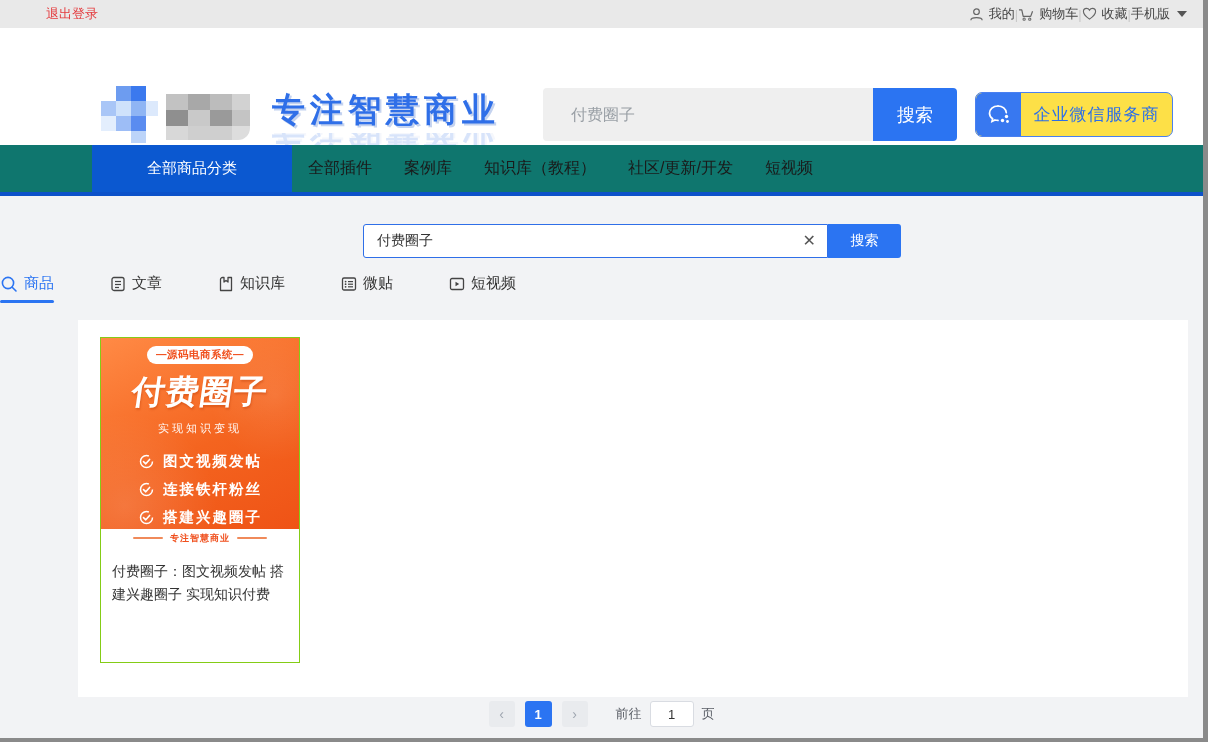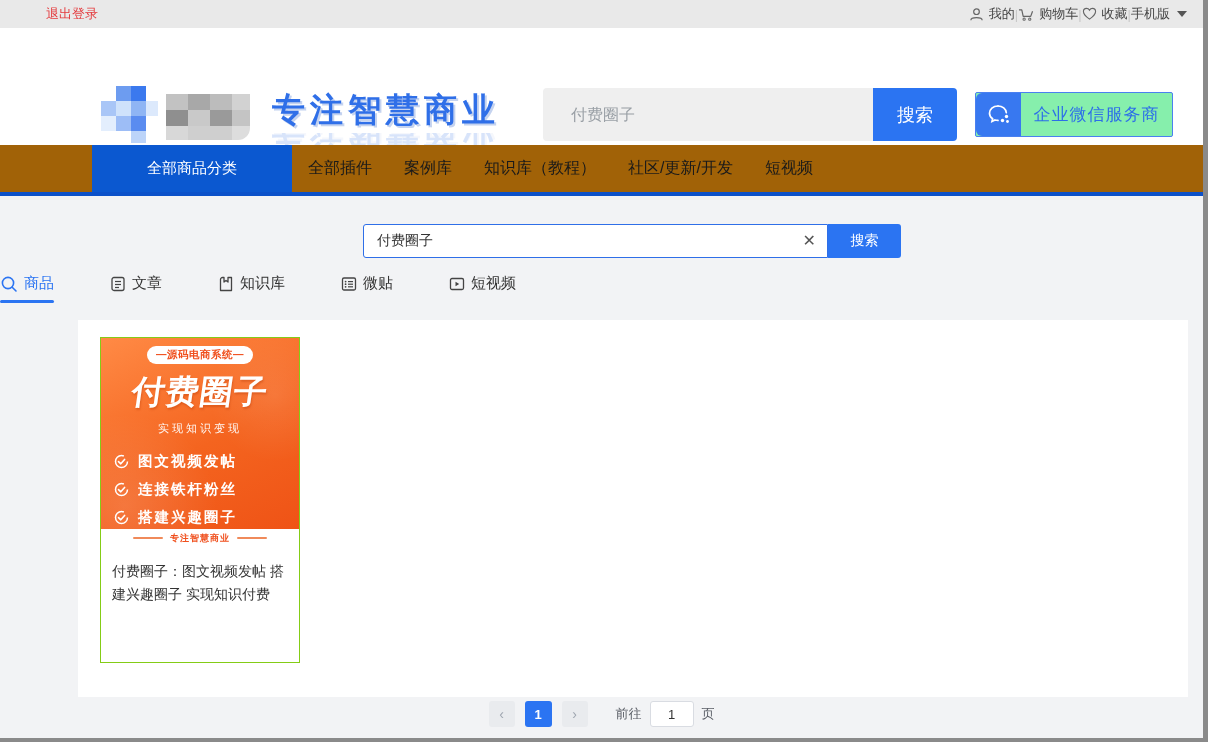--- a/index.html
+++ b/index.html
@@ -30,27 +30,27 @@
              text-shadow:2px 2px 0 rgba(150,175,225,.55); white-space:nowrap;}
   .tagline-reflect { transform:scaleY(-1); opacity:.18; height:22px; overflow:hidden; filter:blur(.6px); }
   .hsearch-input { position:absolute; left:543px; top:60px; width:330px; height:53px; background:#efefef;
                    border:none; outline:none; border-radius:4px 0 0 4px; padding-left:28px; font-size:16px; color:#333;
                    font-family:"Liberation Sans",sans-serif;}
   .hsearch-input::placeholder { color:#9aa0a6; }
   .hsearch-btn { position:absolute; left:873px; top:60px; width:84px; height:53px; background:#2b74f2; color:#fff;
                  font-size:18px; border:none; border-radius:0 4px 4px 0; cursor:pointer;
                  font-family:"Liberation Sans",sans-serif;}
   .wecom-btn { position:absolute; left:975px; top:64px; width:198px; height:45px; border:1px solid #4a80f0;
-               border-radius:2px; background:#86efac; display:flex; align-items:center; overflow:hidden; cursor:pointer;}
+               border-radius:7px; background:#fde047; display:flex; align-items:center; overflow:hidden; cursor:pointer;}
   .wecom-ico { width:45px; height:100%; background:#3878f0; display:flex; align-items:center; justify-content:center;
                border-radius:6px 0 0 6px; flex:none;}
   .wecom-label { flex:1; text-align:center; color:#2d6fe8; font-size:17px; letter-spacing:1px;}
 
   
-  .navbar { position:absolute; top:145px; left:0; width:100%; height:47px; background:#a16207; }
+  .navbar { position:absolute; top:145px; left:0; width:100%; height:47px; background:#0f766e; }
   .nav-active { position:absolute; left:92px; top:0; width:200px; height:47px; background:#0b58d0; color:#fff;
                 font-size:15px; display:flex; align-items:center; justify-content:center; cursor:pointer;}
   .nav-items { position:absolute; left:308px; top:0; height:47px; display:flex; gap:32px; align-items:center;}
   .nav-item { font-size:16px; color:#1a1a1a; font-weight:500; cursor:pointer; white-space:nowrap;}
   .blue-line { position:absolute; top:192px; left:0; width:100%; height:4px; background:#0c51c9; }
 
   
   .ssearch { position:absolute; left:363px; top:224px; display:flex; }
   .ssearch-box { position:relative; width:465px; }
   .ssearch-input { width:465px; height:34px; border:1px solid #2f6fe8; border-radius:3px 0 0 3px; outline:none;
@@ -78,21 +78,21 @@
         radial-gradient(circle at 12% 88%, rgba(255,255,255,.14), rgba(255,255,255,0) 38%),
         radial-gradient(circle at 88% 30%, rgba(255,255,255,.10), rgba(255,255,255,0) 30%),
         linear-gradient(155deg,#ff8a45 0%, #f4641f 55%, #ef5316 100%);
       text-align:center;}
   .img-badge { display:inline-block; margin-top:8px; background:#fff; color:#f0501e; font-size:10.5px;
                font-weight:bold; padding:2px 9px; border-radius:9px; letter-spacing:.5px;}
   .img-title { margin-top:6px; color:#fff; font-size:33px; font-weight:900; transform:skewX(-8deg);
                letter-spacing:1px; text-shadow:1px 2px 2px rgba(180,55,0,.35); white-space:nowrap;}
   .img-sub { margin-top:6px; color:rgba(255,255,255,.95); font-size:11px; letter-spacing:3px;}
   .img-feats { list-style:none; margin-top:11px; }
-  .img-feats li { display:flex; align-items:center; justify-content:flex-start; padding-left:13px; gap:9px;
+  .img-feats li { display:flex; align-items:center; justify-content:flex-start; padding-left:38px; gap:9px;
                   height:28px; color:#fff; font-size:14.5px; font-weight:bold; letter-spacing:2px;}
   .img-feats svg { flex:none; }
   .img-foot { height:18px; background:#fff; display:flex; align-items:center; justify-content:center; gap:7px;}
   .img-foot .fline { width:30px; height:2px; background:#f08a5a; border-radius:1px;}
   .img-foot .ftext { color:#f0501e; font-size:9px; font-weight:bold; letter-spacing:1px;}
   .card-title { padding:13px 11px 0; font-size:14px; color:#333; line-height:23px; }
   .card-price { margin-top:auto; padding:0 11px 14px; display:flex; align-items:center; }
   .price-label { font-size:13px; color:#666; }
   .blur-price { width:72px; height:18px; margin-left:3px; border-radius:9px;
                 background:linear-gradient(90deg,#f6c3ca,#fde9ec 45%,#f5bcc5 75%,#fbdde2); filter:blur(4px);}

